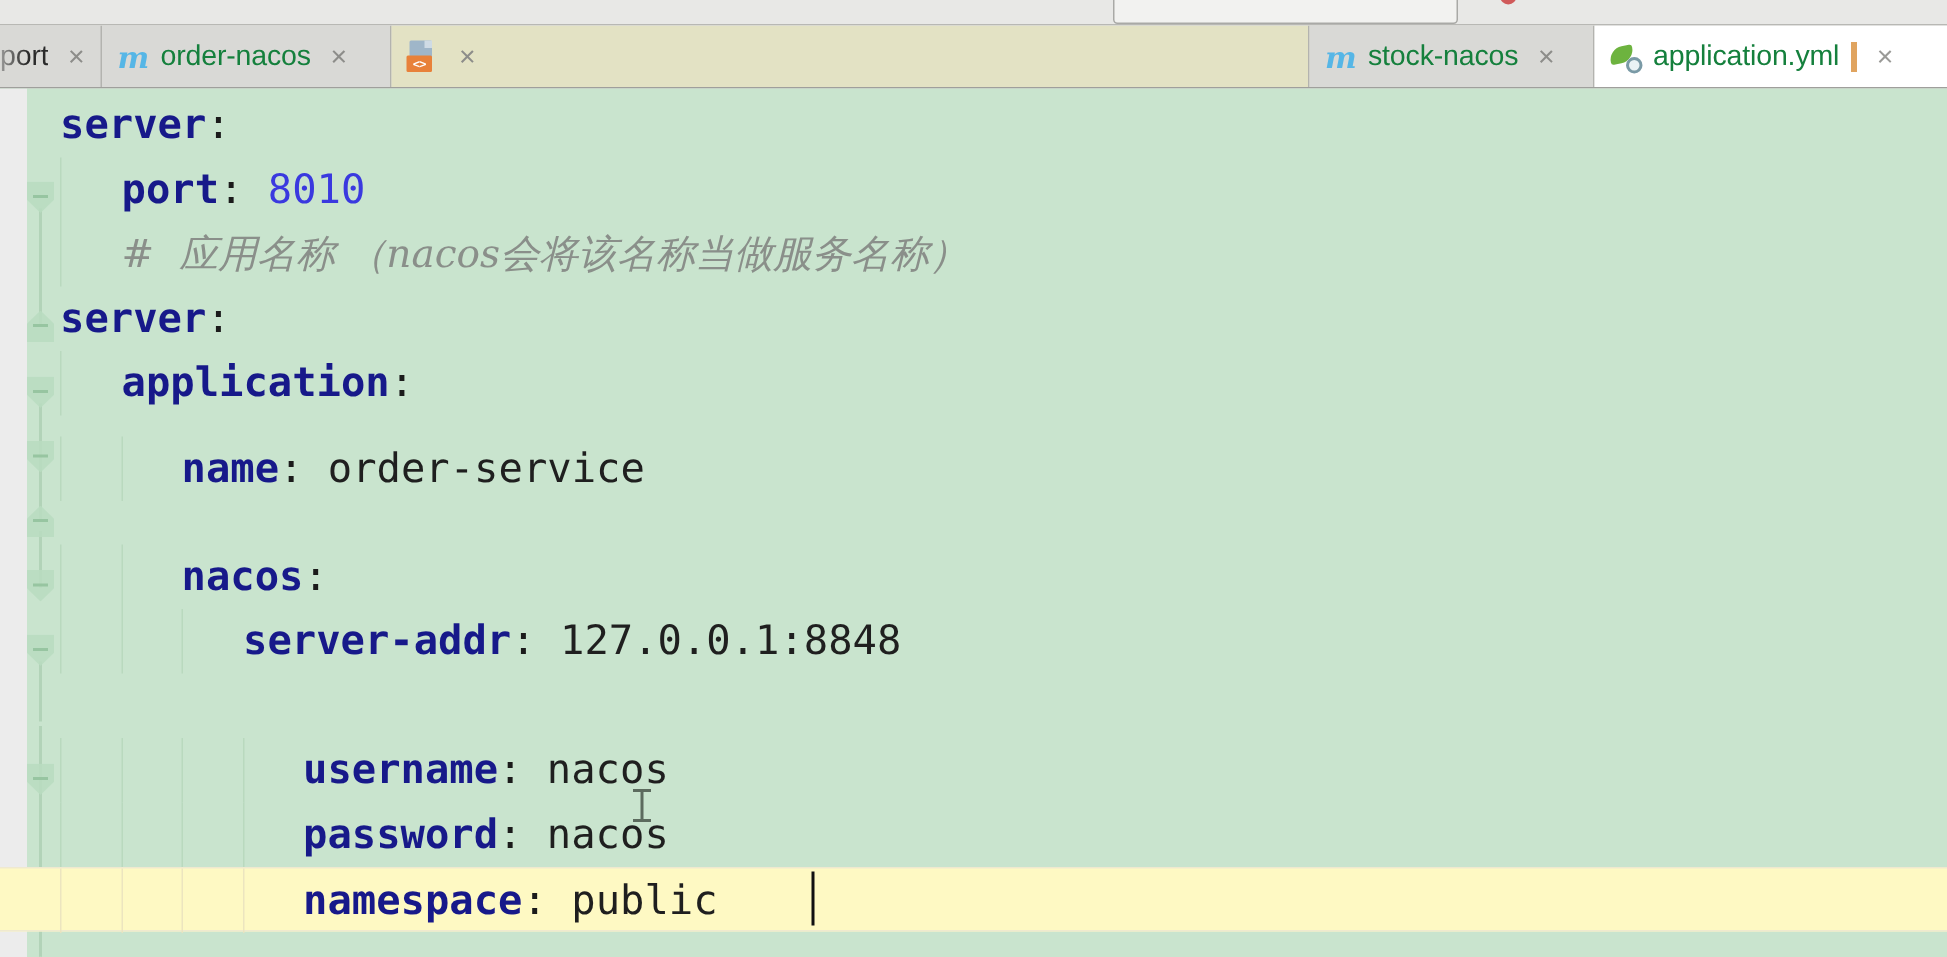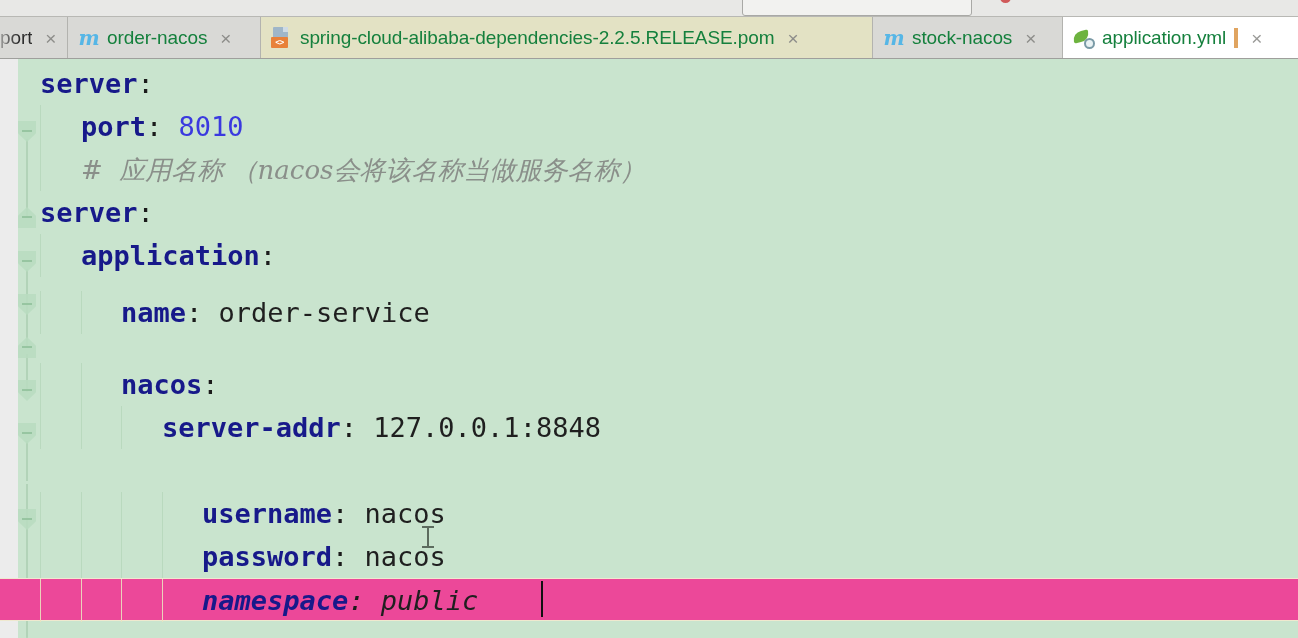--- a/index.html
+++ b/index.html
@@ -233,25 +233,24 @@
     white-space: pre;
     color: #1b1b1b;
   }
   .line .txt {
     position: absolute;
     left: 0; top: 0;
     height: 43px;
     line-height: 43px;
   }
   .line.current {
-    background: #ec4899;
+    background: #fef9c3;
     border-top: 1px solid #efe9cf;
     border-bottom: 1px solid #efe9cf;
     box-sizing: border-box;
-    font-style: italic;
   }
   .k   { color: #17198a; font-weight: bold; }   
   .num { color: #3a39df; }                      
   .s   { color: #1f1f1f; }                      
   .cm  { color: #8a8f8a; font-style: italic;
          font-family: "DejaVu Serif", serif; font-size: 26px; }
   .p   { color: #1b1b1b; }                      
 
   .indent-guide {
     position: absolute;
@@ -313,21 +312,20 @@
     </span>
     <span class="tab-label">order-nacos</span>
     <span class="tab-close">×</span>
   </div>
 
   <div class="tab modified" style="width:612px;">
     <span class="icon-box ico-pom">
       <span class="page"></span>
       <span class="badge">&lt;&gt;</span>
     </span>
-    <span class="tab-label">spring-cloud-alibaba-dependencies-2.2.5.RELEASE.pom</span>
     <span class="tab-close">×</span>
   </div>
 
   <div class="tab inactive" style="width:190px;">
     <span class="icon-box">
       <span class="ico-maven">m</span>
     </span>
     <span class="tab-label">stock-nacos</span>
     <span class="tab-close">×</span>
   </div>

